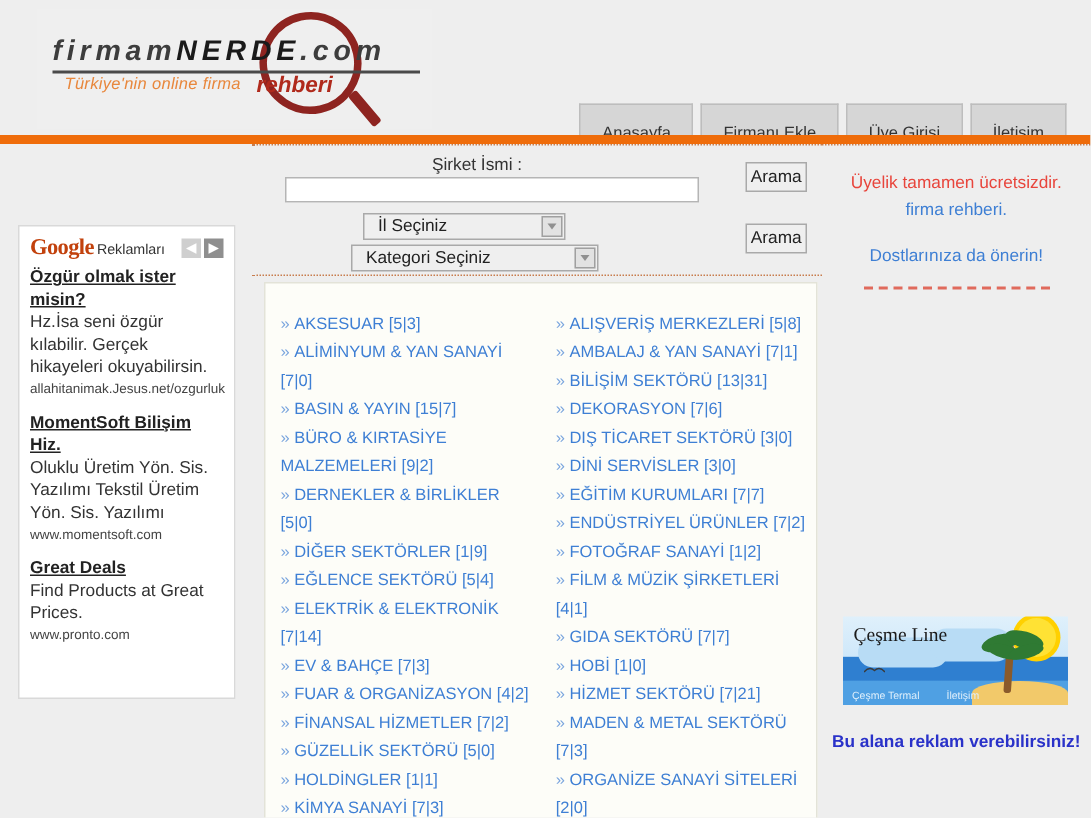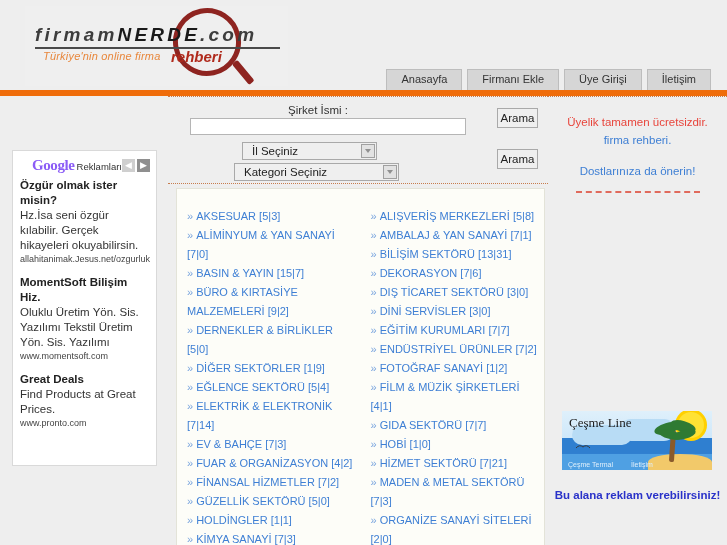--- a/index.html
+++ b/index.html
@@ -75,21 +75,21 @@
   
   #nav {
     position: absolute; right: 0; top: 69px; height: 22px;
     display: flex; gap: 5px; padding-right: 16px;
   }
   .nav-item {
     background: #d6d6d6;
     border-top: 1px solid #bdbdbd;
     border-left: 1px solid #bdbdbd;
     border-right: 1px solid #bdbdbd;
-    padding: 1px 14px 0 14px;
+    padding: 11px 14px 0 14px;
     font-size: 11px; color: #333;
     height: 21px; line-height: 16px;
     white-space: nowrap;
     cursor: pointer;
   }
   #orange-bar {
     position: absolute; left: 0; top: 90px; width: 727px; height: 6px;
     background: #ef6c0a;
   }
 
@@ -104,34 +104,34 @@
     border: 1px solid #d9d9d9;
     padding: 6px 7px;
     font-size: 11px;
   }
   .ads-head {
     display: flex; align-items: center; justify-content: space-between;
     margin-bottom: 4px;
   }
   .google-logo {
     font-family: "Liberation Serif", serif;
-    font-size: 15px; font-weight: bold; color: #8b5cf6; letter-spacing: -0.4px; margin-left: 12px;
+    font-size: 15px; font-weight: bold; color: #c2410c; letter-spacing: -0.4px;
   }
   .ads-label { font-size: 9.5px; color: #333; margin-left: 2px; }
   .ads-arrows { display: flex; gap: 2px; }
   .arrow-btn {
     width: 13px; height: 13px; background: #cfcfcf;
     display: flex; align-items: center; justify-content: center;
     font-size: 9px; color: #fff; cursor: pointer;
     line-height: 1;
   }
   .arrow-btn.active { background: #8f8f8f; }
   .ad-block { margin-bottom: 11px; }
   .ad-title {
-    color: #222; font-size: 11.5px; 
+    color: #222; font-size: 11.5px; text-decoration: underline;
     line-height: 15px; font-weight: bold; cursor: pointer;
   }
   .ad-body { color: #333; font-size: 11.5px; line-height: 15px; }
   .ad-url {
     color: #444; font-size: 9px; 
     display: block; margin-top: 1px; cursor: pointer;
   }
 
   
   #center {

